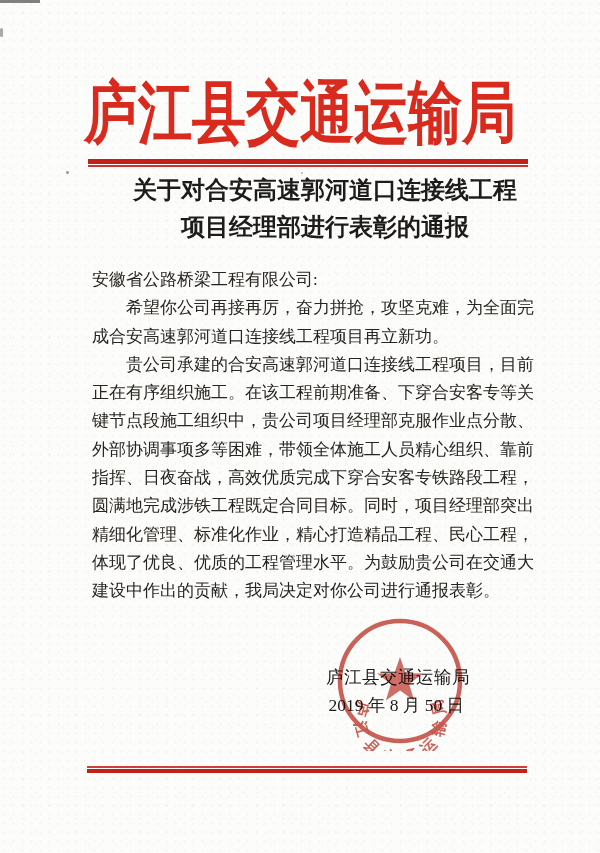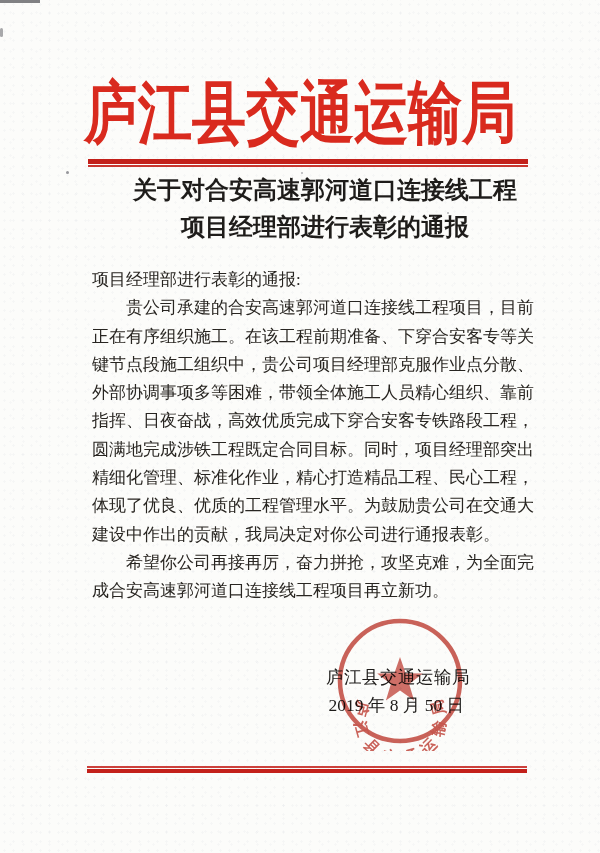--- a/index.html
+++ b/index.html
@@ -107,23 +107,23 @@
     <div class="gap"></div>
     <div class="thin"></div>
   </div>
 
   <div class="doc-title">
     <div>关于对合安高速郭河道口连接线工程</div>
     <div>项目经理部进行表彰的通报</div>
   </div>
 
   <div class="body-block">
-    <div class="salutation">项目经理部进行表彰的通报:</div>
+    <div class="salutation">安徽省公路桥梁工程有限公司:</div>
+    <p>希望你公司再接再厉，奋力拼抢，攻坚克难，为全面完成合安高速郭河道口连接线工程项目再立新功。</p>
     <p>贵公司承建的合安高速郭河道口连接线工程项目，目前正在有序组织施工。在该工程前期准备、下穿合安客专等关键节点段施工组织中，贵公司项目经理部克服作业点分散、外部协调事项多等困难，带领全体施工人员精心组织、靠前指挥、日夜奋战，高效优质完成下穿合安客专铁路段工程，圆满地完成涉铁工程既定合同目标。同时，项目经理部突出精细化管理、标准化作业，精心打造精品工程、民心工程，体现了优良、优质的工程管理水平。为鼓励贵公司在交通大建设中作出的贡献，我局决定对你公司进行通报表彰。</p>
-    <p>希望你公司再接再厉，奋力拼抢，攻坚克难，为全面完成合安高速郭河道口连接线工程项目再立新功。</p>
   </div>
 
   <div class="sign-block">
     <div class="sign-name">庐江县交通运输局</div>
     <div class="sign-date">2019 年 8 月 50 日</div>
   </div>
 
   <div class="seal">
     <svg viewBox="-70 -70 140 140" xmlns="http://www.w3.org/2000/svg">
       <defs>

